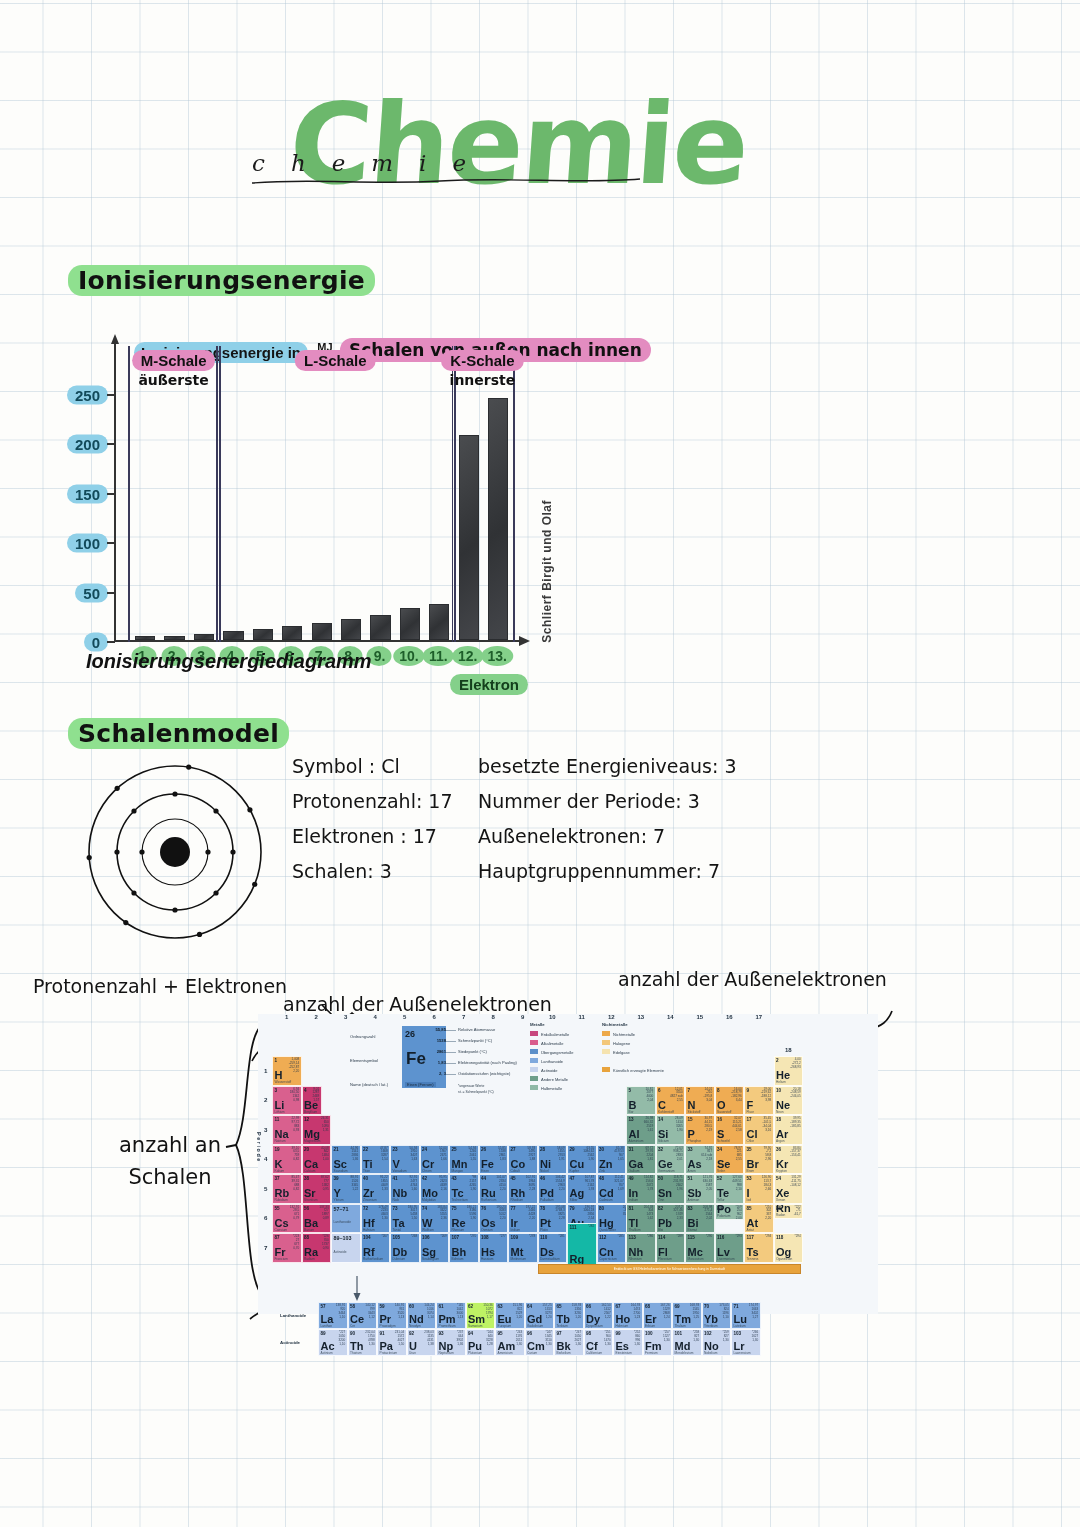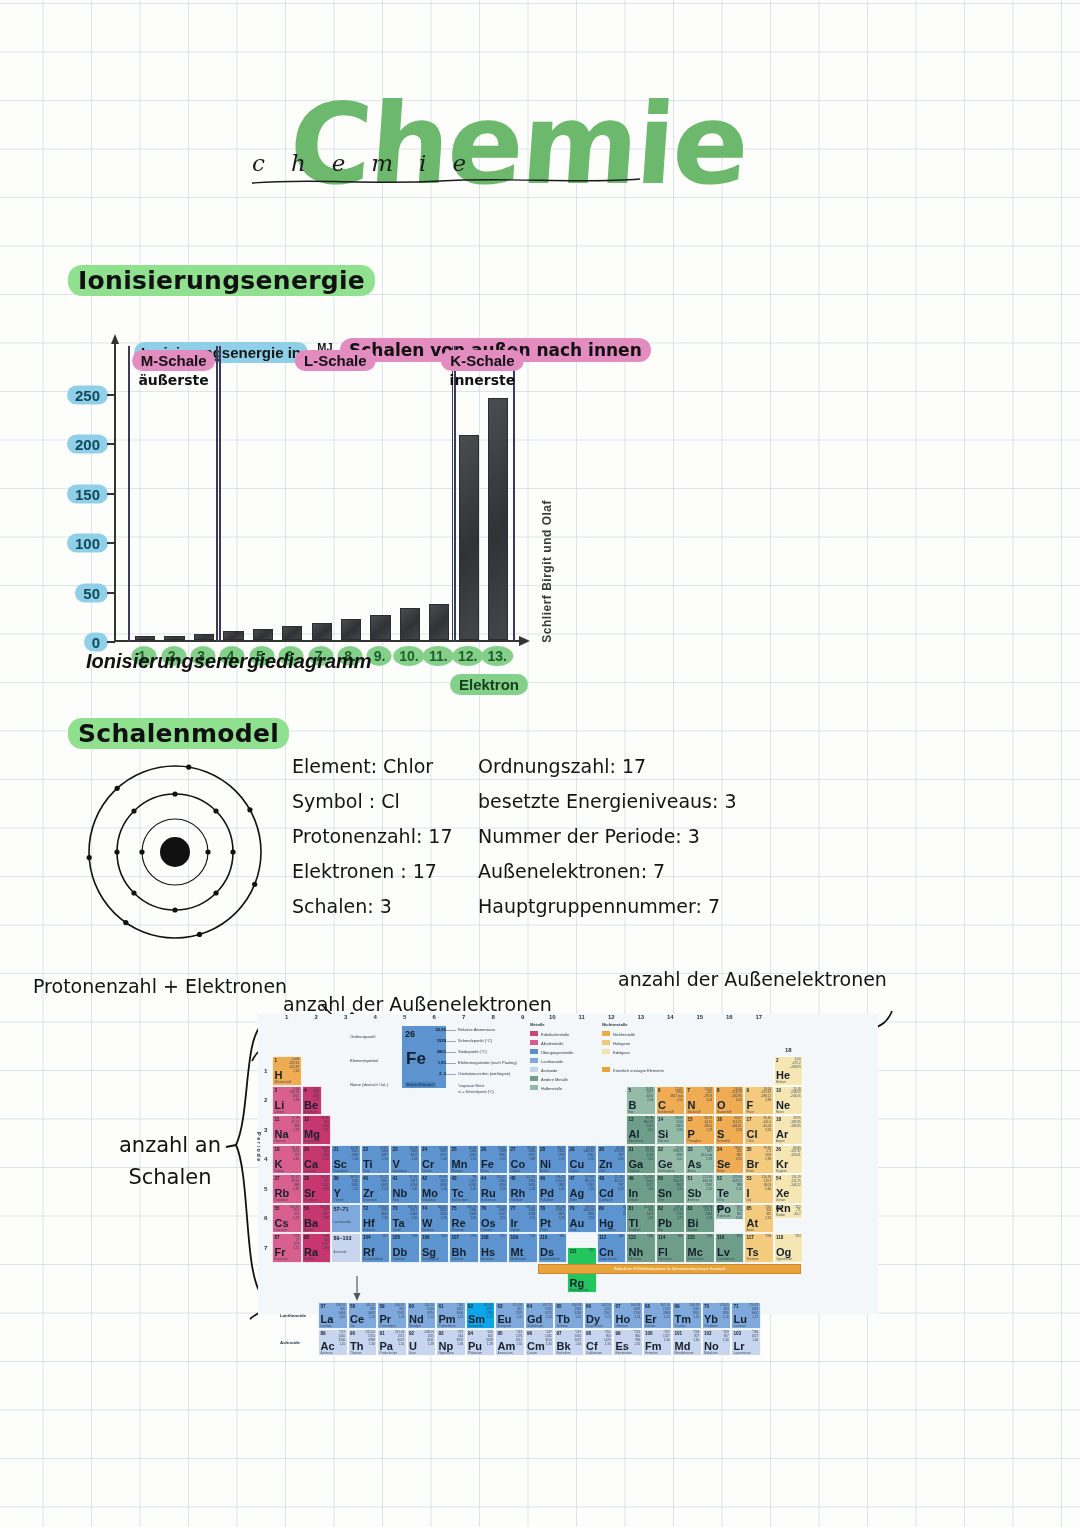--- a/index.html
+++ b/index.html
@@ -282,24 +282,20 @@
       <circle cx="194.72" cy="132.25" r="2.6" fill="#111"></circle>
       <circle cx="139.49" cy="182.44" r="2.6" fill="#111"></circle>
       <circle cx="65.82" cy="170.55" r="2.6" fill="#111"></circle>
       <circle cx="29.18" cy="105.53" r="2.6" fill="#111"></circle>
       <circle cx="57.16" cy="36.35" r="2.6" fill="#111"></circle>
     </g>
 </svg>
 
 <div id="shell-info">
   <div class="row">
-    <div class="c1">Element: Chlor</div>
-    <div class="c2">Ordnungszahl: 17</div>
-  </div>
-  <div class="row">
     <div class="c1">Symbol : Cl</div>
     <div class="c2">besetzte Energieniveaus: 3</div>
   </div>
   <div class="row">
     <div class="c1">Protonenzahl: 17</div>
     <div class="c2">Nummer der Periode: 3</div>
   </div>
   <div class="row">
     <div class="c1">Elektronen : 17</div>
     <div class="c2">Außenelektronen: 7</div>
@@ -1187,21 +1183,21 @@
         <span class="nm">Meitnerium</span>
       </div>
       <div class="el" style="left: 279.5px; top: 219px; width: 29.5px; height: 29.5px; background: rgb(93, 147, 207);">
         <span class="z">110</span>
         <span class="dat">
           <div>*281</div>
         </span>
         <span class="sym">Ds</span>
         <span class="nm">Darmstadtium</span>
       </div>
-      <div class="el" style="left: 309px; top: 233px; width: 29.5px; height: 46px; background: #22c55e;">
+      <div class="el" style="left: 309px; top: 209px; width: 29.5px; height: 46px; background: #14b8a6;">
         <span class="z">111</span>
         <span class="dat">
           <div>*282</div>
         </span>
         <span class="sym">Rg</span>
         <span class="nm">Roentgenium</span>
       </div>
       <div class="el" style="left: 338.5px; top: 219px; width: 29.5px; height: 29.5px; background: rgb(93, 147, 207);">
         <span class="z">112</span>
         <span class="dat">
@@ -1400,21 +1396,21 @@
         <span class="z">61</span>
         <span class="dat">
           <div>*145</div>
           <div>1042</div>
           <div>3000</div>
           <div>1,13</div>
         </span>
         <span class="sym">Pm</span>
         <span class="nm">Promethium</span>
       </div>
-      <div class="el" style="left: 207.5px; top: 288px; width: 29.5px; height: 27px; background: #0ea5e9; padding-left: 16px;">
+      <div class="el" style="left: 207.5px; top: 288px; width: 29.5px; height: 27px; background: #bef264; padding-left: 16px;">
         <span class="z">62</span>
         <span class="dat">
           <div>150,36</div>
           <div>1072</div>
           <div>1794</div>
           <div>1,17</div>
         </span>
         <span class="sym">Sm</span>
         <span class="nm">Samarium</span>
       </div>

